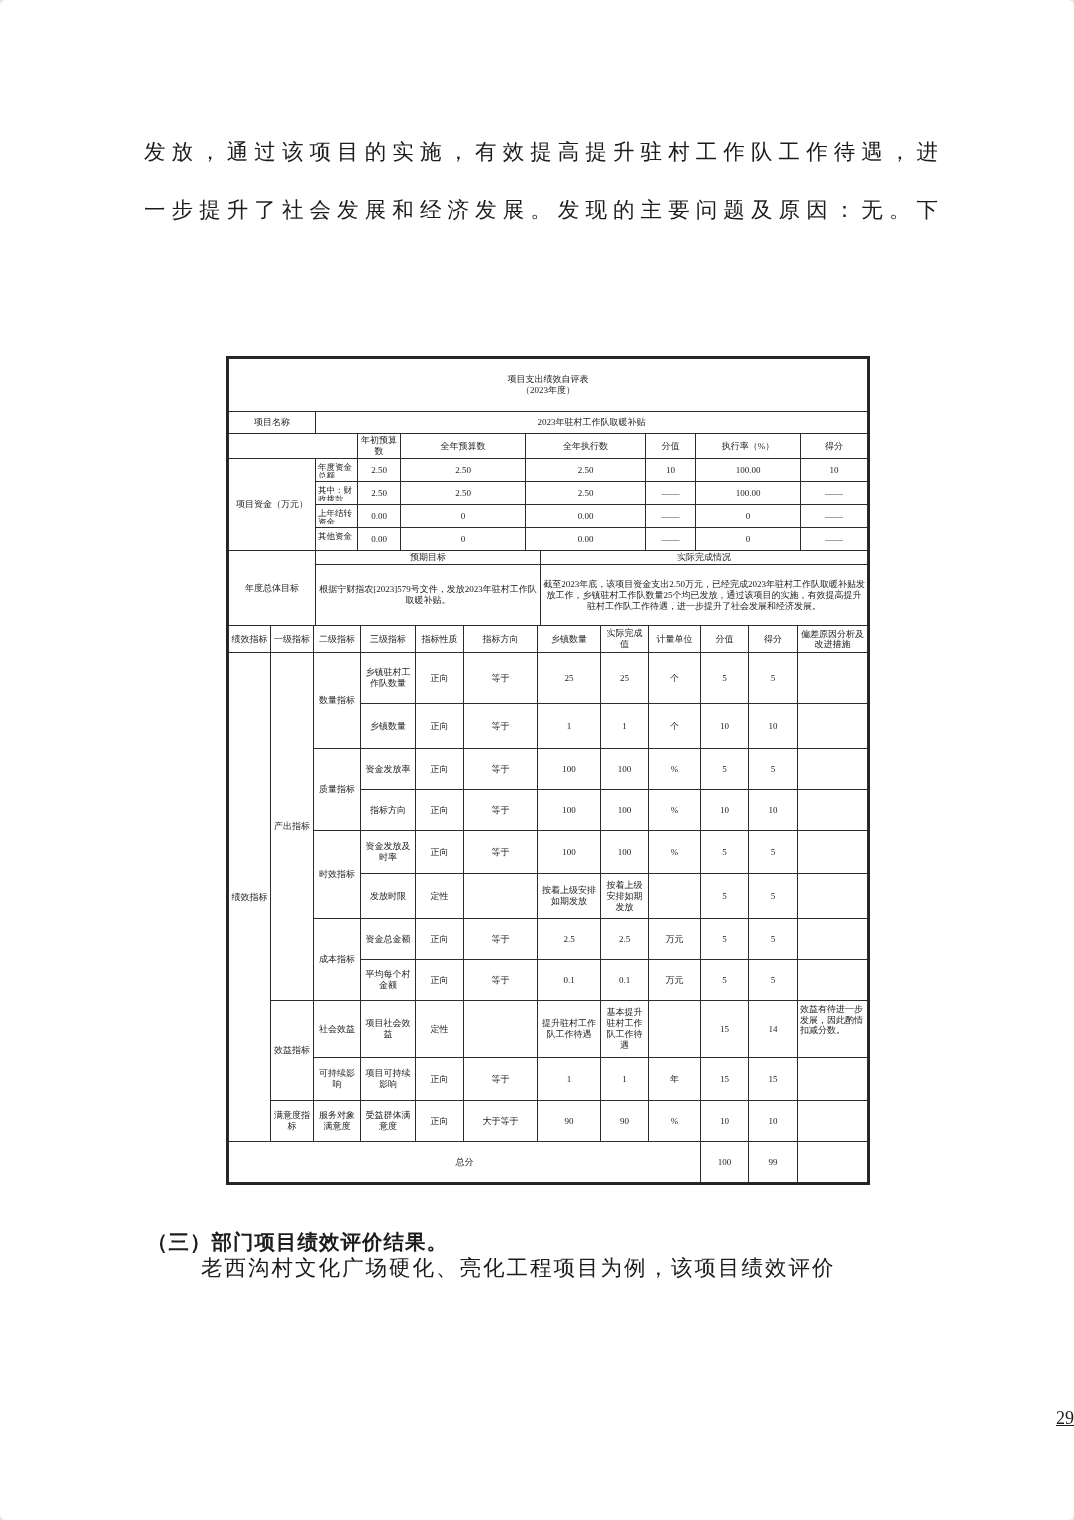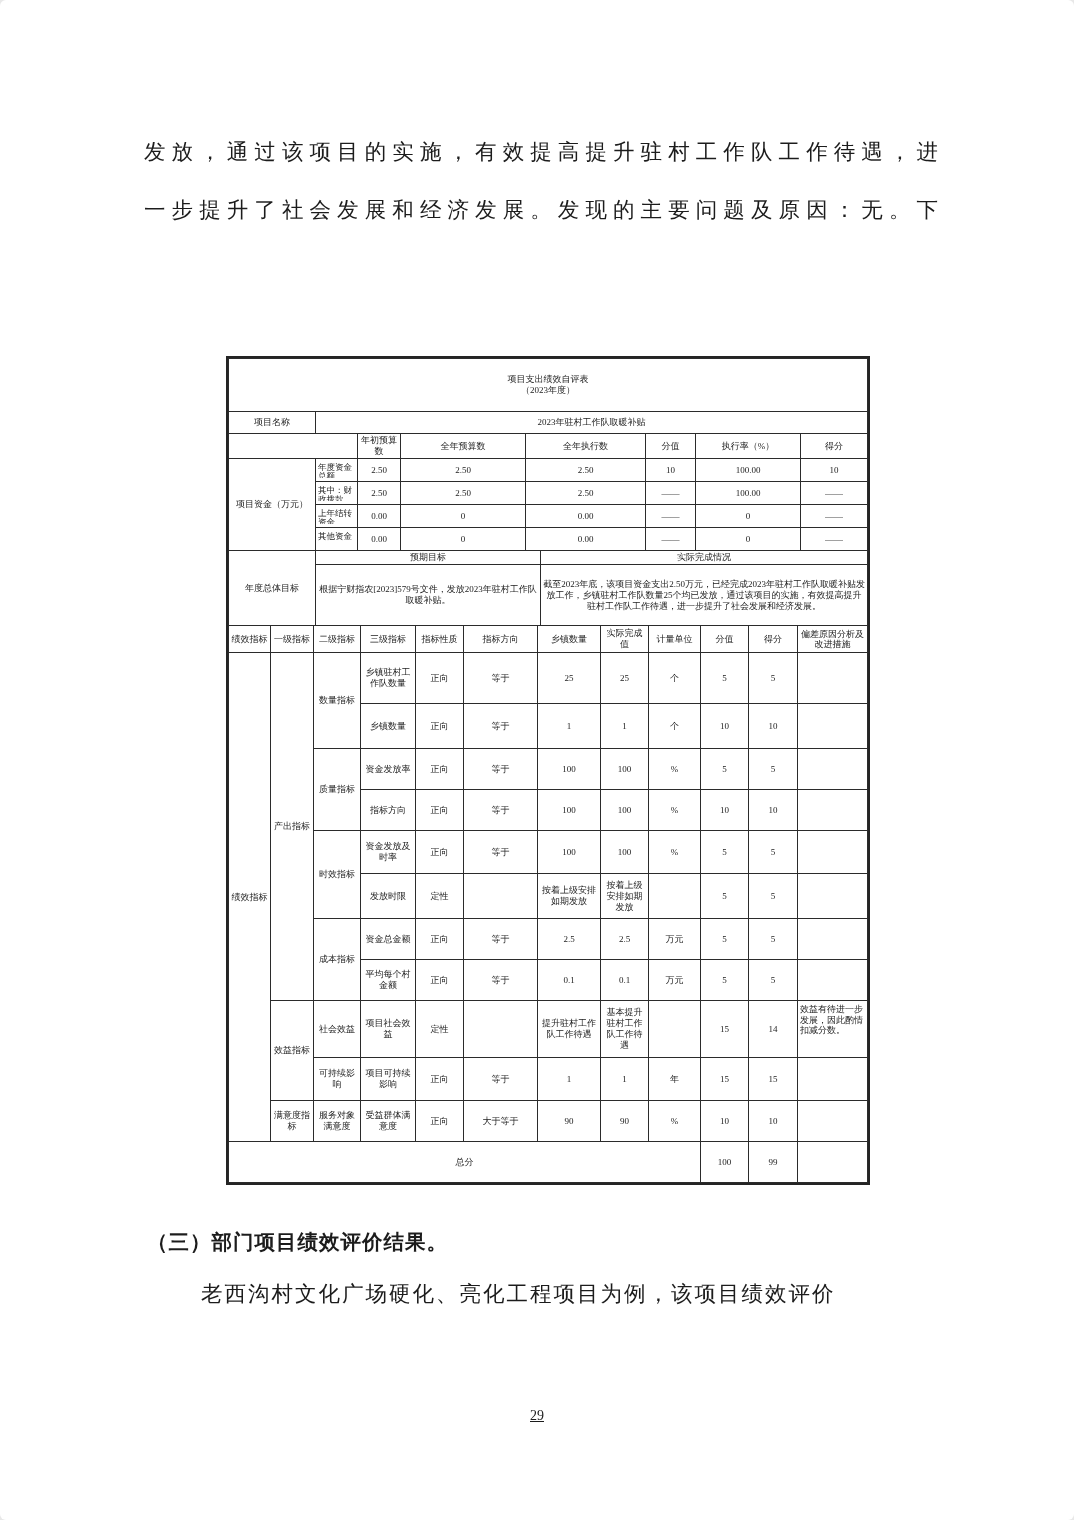--- a/index.html
+++ b/index.html
@@ -9,24 +9,24 @@
     font-family:"Liberation Serif","DejaVu Serif",serif;
     color:#1c1c1c;
     border-radius:6px;
   }
   
   .p-top { position:absolute; left:144px; top:124px; width:794px;
     font-size:21.5px; line-height:57.5px; }
   .p-top .jline { text-align:justify; text-align-last:justify; }
   .heading { position:absolute; left:147px; top:1228px; width:800px;
     font-size:20.5px; font-weight:bold; letter-spacing:1px; }
-  .p-bottom { position:absolute; left:144px; top:1274px; width:794px;
+  .p-bottom { position:absolute; left:144px; top:1248px; width:794px;
     font-size:21.5px; line-height:40px; text-indent:57px; letter-spacing:2px; }
   .pagenum { position:absolute; left:0; top:1408px; width:100%;
-    text-align:center; font-size:14px;text-decoration:underline; }
+    text-align:right; font-size:18px;text-decoration:underline; }
 
   
   .tw { position:absolute; left:226px; top:356px; width:640px;
     border:2px solid #242424; }
   .tw table { border-collapse:collapse; table-layout:fixed; width:100%; }
   .tw table + table { margin-top:-1px; }
   .tw td, .tw th {
     border:1px solid #2b2b2b; font-size:9px; line-height:11px;
     font-weight:normal; text-align:center; vertical-align:middle;
     padding:1px 2px; overflow:hidden; word-break:break-all;

